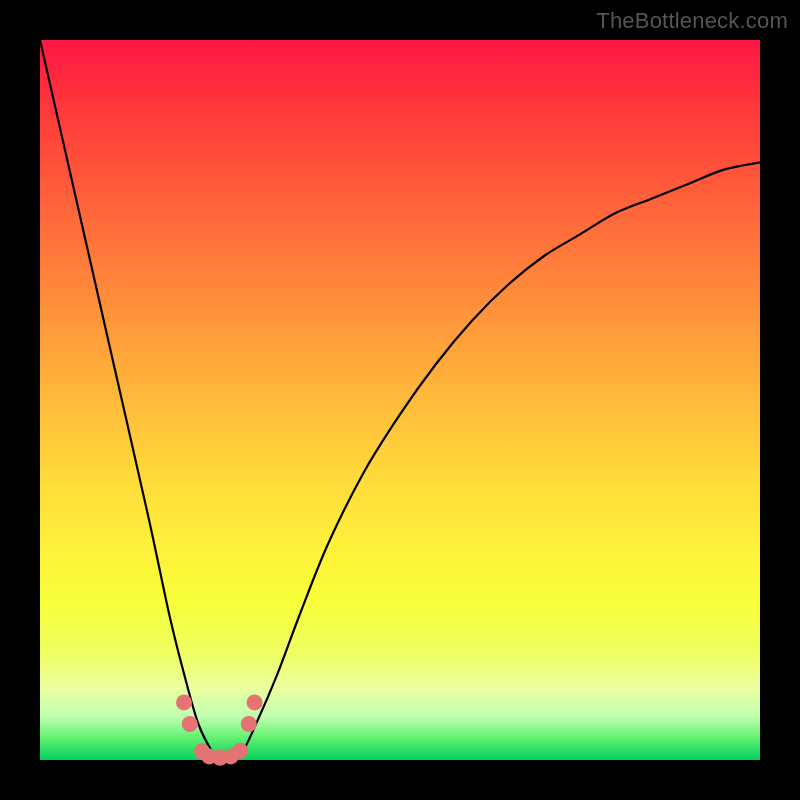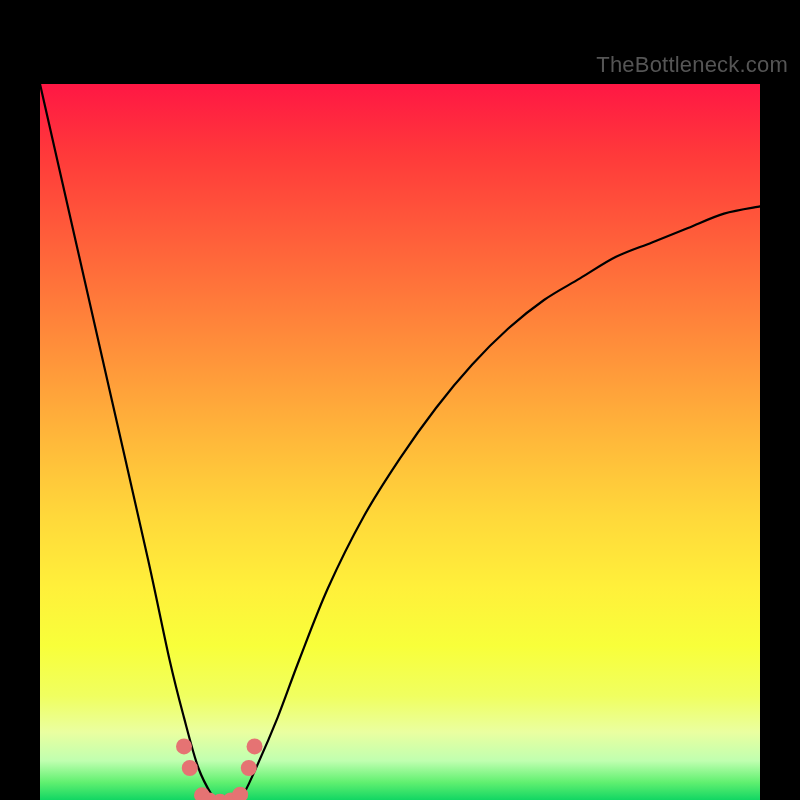--- a/index.html
+++ b/index.html
@@ -11,21 +11,20 @@
     background: #000;
     font-family: Arial, Helvetica, sans-serif;
   }
   .frame {
     position: absolute;
     left: 0;
     top: 0;
     width: 800px;
     height: 632px;
     background: #000;
-    margin-top: 44px;
   }
   .plot {
     position: absolute;
     left: 40px;
     top: 40px;
     width: 720px;
     height: 720px;
     background: linear-gradient(to bottom,
       #ff1744 0%,
       #ff3a3a 10%,

